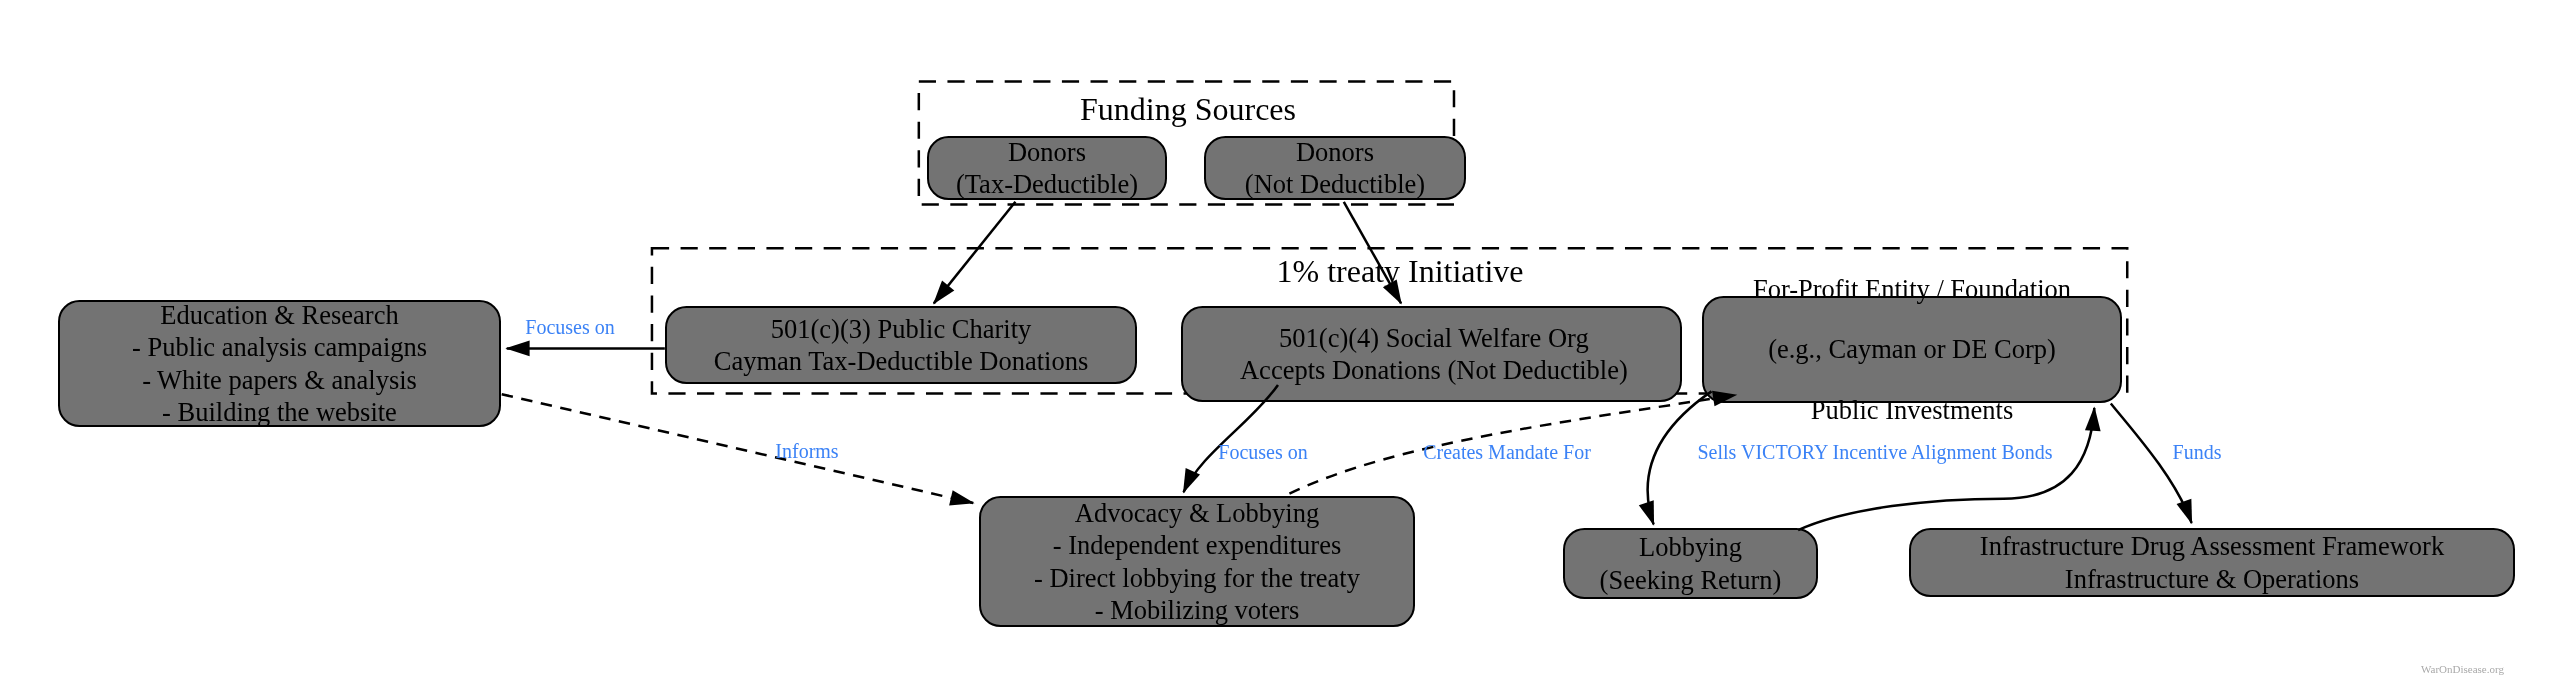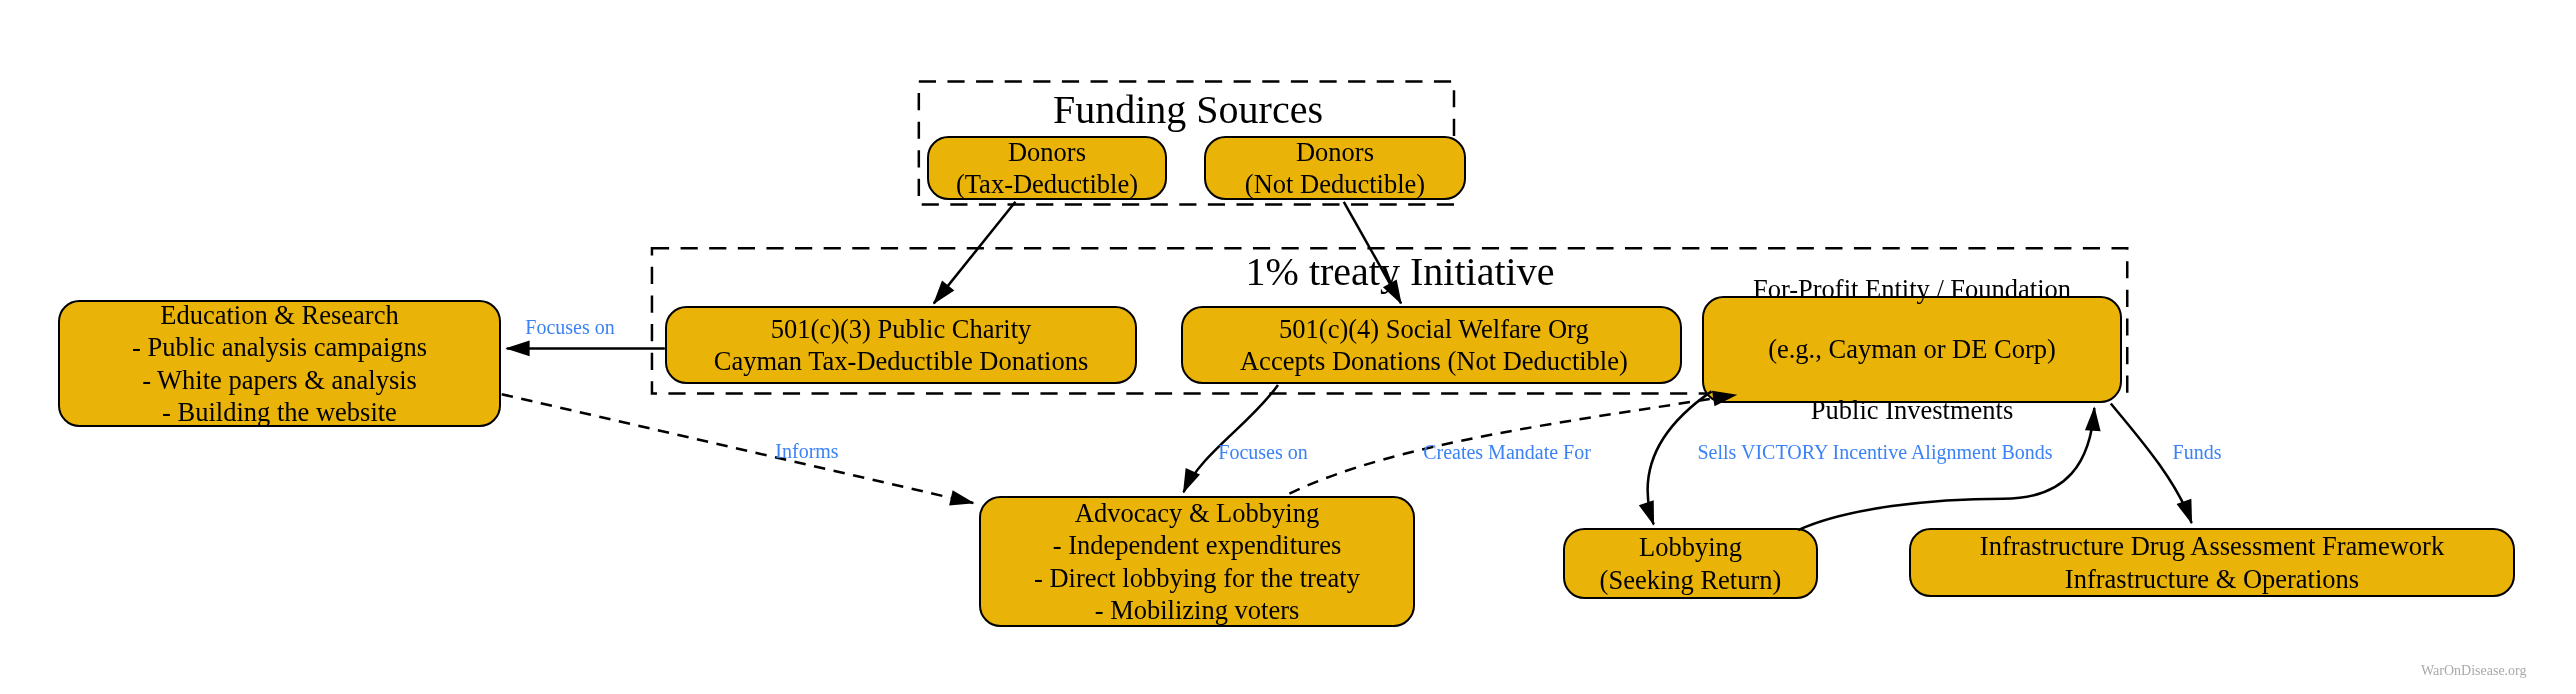--- a/index.html
+++ b/index.html
@@ -12,29 +12,29 @@
     font-family: "Liberation Serif", "DejaVu Serif", serif;
     color: #000000;
     overflow: hidden;
   }
   .layer { position: absolute; left: 0; top: 0; width: 2576px; height: 694px; pointer-events: none; }
   svg.layer { display: block; }
 
   .ctitle {
     position: absolute;
     transform: translate(-50%, -50%);
-    font-size: 40px;
+    font-size: 32px;
     white-space: nowrap;
     z-index: 2;
     color: #000000;
   }
 
   .node {
     position: absolute;
-    background: #eab308;
+    background: #737373;
     border: 2.5px solid #000000;
     border-radius: 21.5px;
     display: flex;
     flex-direction: column;
     justify-content: center;
     align-items: center;
     text-align: center;
     z-index: 3;
     padding: 1.4px 7.2px;
   }
@@ -48,21 +48,21 @@
     position: absolute;
     transform: translate(-50%, -50%);
     font-size: 20px;
     white-space: nowrap;
     z-index: 5;
     color: #3b82f6;
   }
 
   .watermark {
     position: absolute;
-    font-size: 14px;
+    font-size: 11px;
     color: #a9a9a9;
     z-index: 5;
     white-space: nowrap;
   }
 
   #svg-containers { z-index: 1; }
   #svg-edges { z-index: 4; }
 </style>
 </head>
 <body>
@@ -85,21 +85,21 @@
   <div class="node" style="left:1204px; top:136px; width:262px; height:64px;">
     <div class="nl">Donors</div>
     <div class="nl">(Not Deductible)</div>
   </div>
 
   <div class="node" style="left:665px; top:306px; width:472px; height:78px;">
     <div class="nl">501(c)(3) Public Charity</div>
     <div class="nl">Cayman Tax-Deductible Donations</div>
   </div>
 
-  <div class="node" style="left:1181px; top:306px; width:501px; height:78px;padding-left:12px;">
+  <div class="node" style="left:1181px; top:306px; width:501px; height:96px;padding-left:12px;">
     <div class="nl">501(c)(4) Social Welfare Org</div>
     <div class="nl">Accepts Donations (Not Deductible)</div>
   </div>
 
   <div class="node" style="left:1702px; top:296px; width:420px; height:107px;gap:28px;">
     <div class="nl">For-Profit Entity / Foundation</div>
     <div class="nl">(e.g., Cayman or DE Corp)</div>
     <div class="nl">Public Investments</div>
   </div>
 

